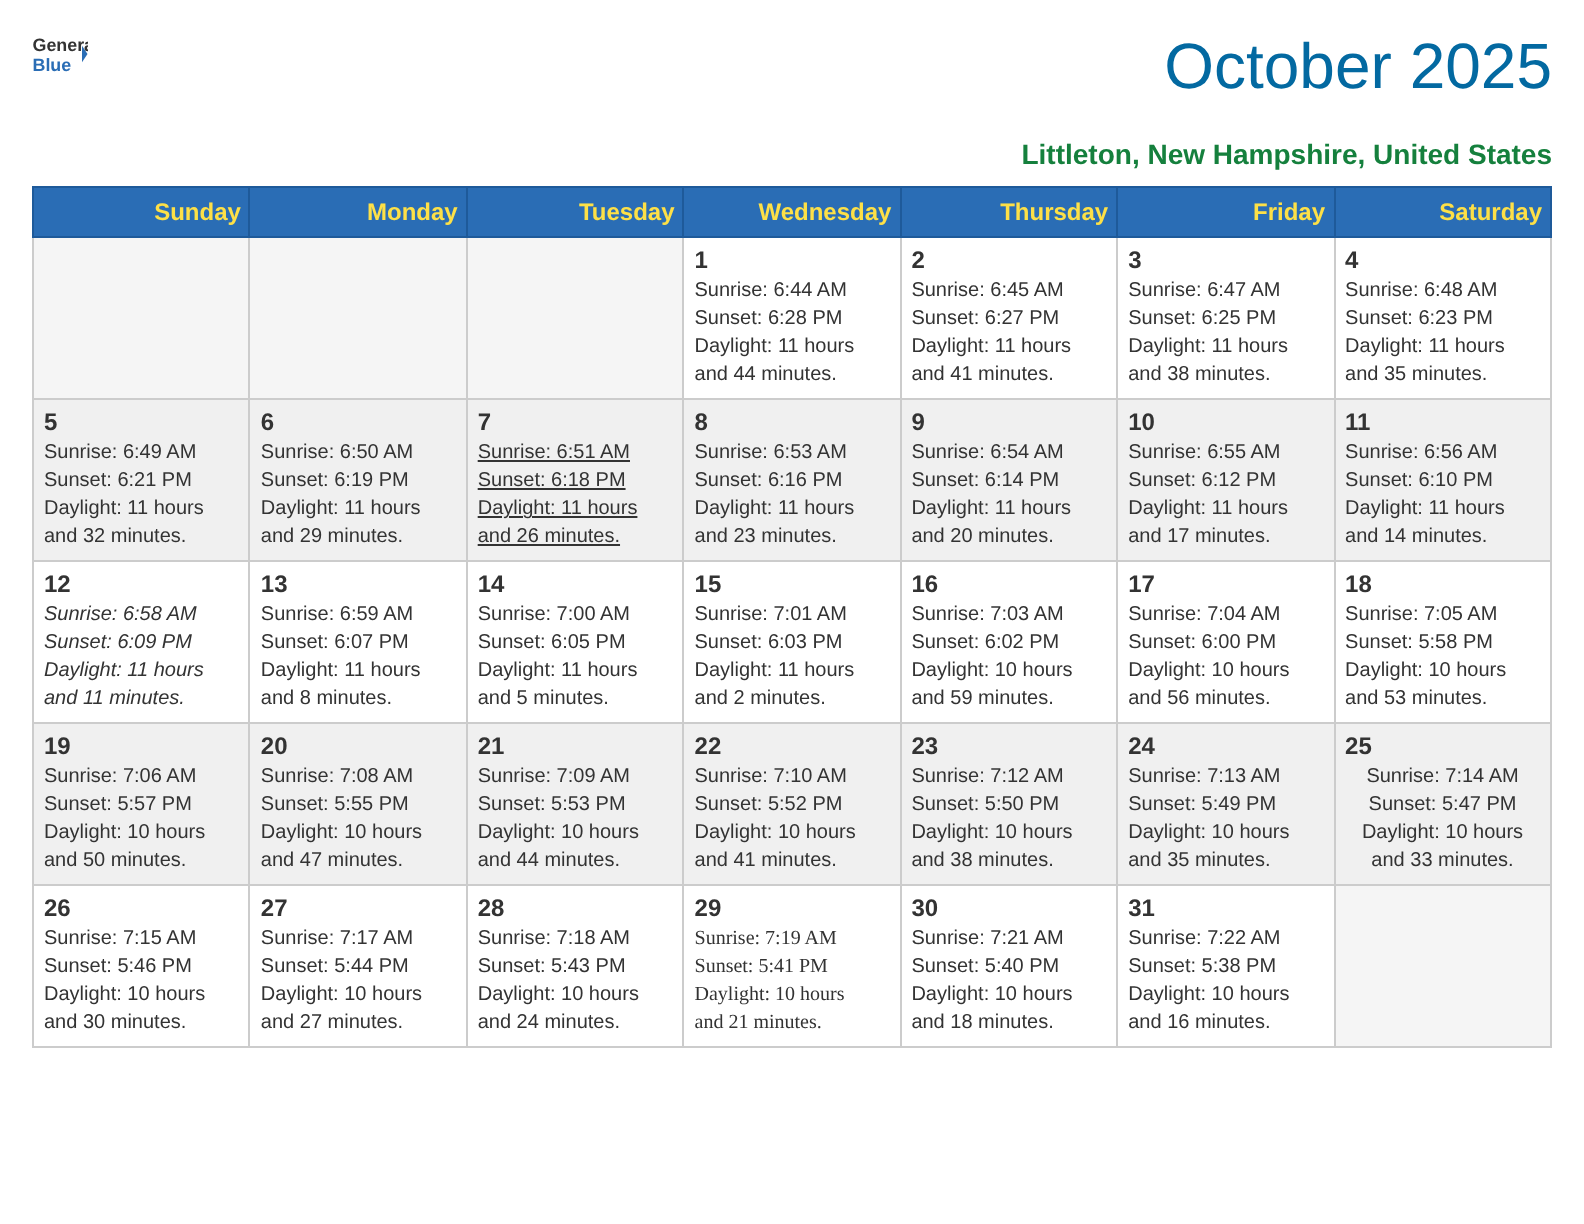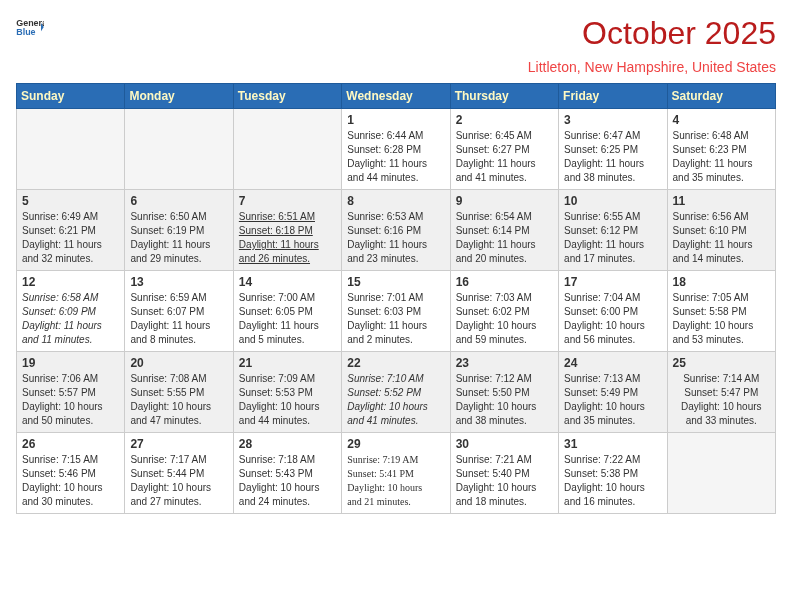--- a/index.html
+++ b/index.html
@@ -27,40 +27,41 @@
     .logo-icon {
       width: 28px;
       height: 22px;
     }
     .title-block {
       text-align: right;
     }
     .month-title {
       font-size: 32px;
       font-weight: normal;
-      color: #b91c1c;
+      color: #0369a1;
       line-height: 1.1;
     }
     .location-title {
       font-size: 14px;
-      color: #ef4444;
-      margin-top: 8px;
+      color: #15803d;
+      margin-top: 18px;
+      font-weight: bold;
     }
     .calendar {
       width: 100%;
       border-collapse: collapse;
       border: 1px solid #bbb;
     }
     .calendar th {
       background-color: #2a6db5;
-      color: #fef9c3;
+      color: #fde047;
       font-size: 12px;
       font-weight: bold;
       padding: 5px 4px;
-      text-align: left;
+      text-align: right;
       border: 1px solid #1e5a9a;
     }
     .calendar td {
       vertical-align: top;
       padding: 4px 5px;
       font-size: 10px;
       color: #333;
       border: 1px solid #ccc;
       width: 108px;
       min-height: 80px;
@@ -266,21 +267,21 @@
           </td>
           <td>
             <span class="day-number">21</span>
             <div class="day-info" style="white-space: pre-wrap;">Sunrise: 7:09 AM
 Sunset: 5:53 PM
 Daylight: 10 hours
 and 44 minutes.</div>
           </td>
           <td>
             <span class="day-number">22</span>
-            <div class="day-info" style="white-space: pre-wrap; font-style: italic;">Sunrise: 7:10 AM
+            <div class="day-info" style="white-space: pre-wrap;">Sunrise: 7:10 AM
 Sunset: 5:52 PM
 Daylight: 10 hours
 and 41 minutes.</div>
           </td>
           <td>
             <span class="day-number">23</span>
             <div class="day-info" style="white-space: pre-wrap;">Sunrise: 7:12 AM
 Sunset: 5:50 PM
 Daylight: 10 hours
 and 38 minutes.</div>

